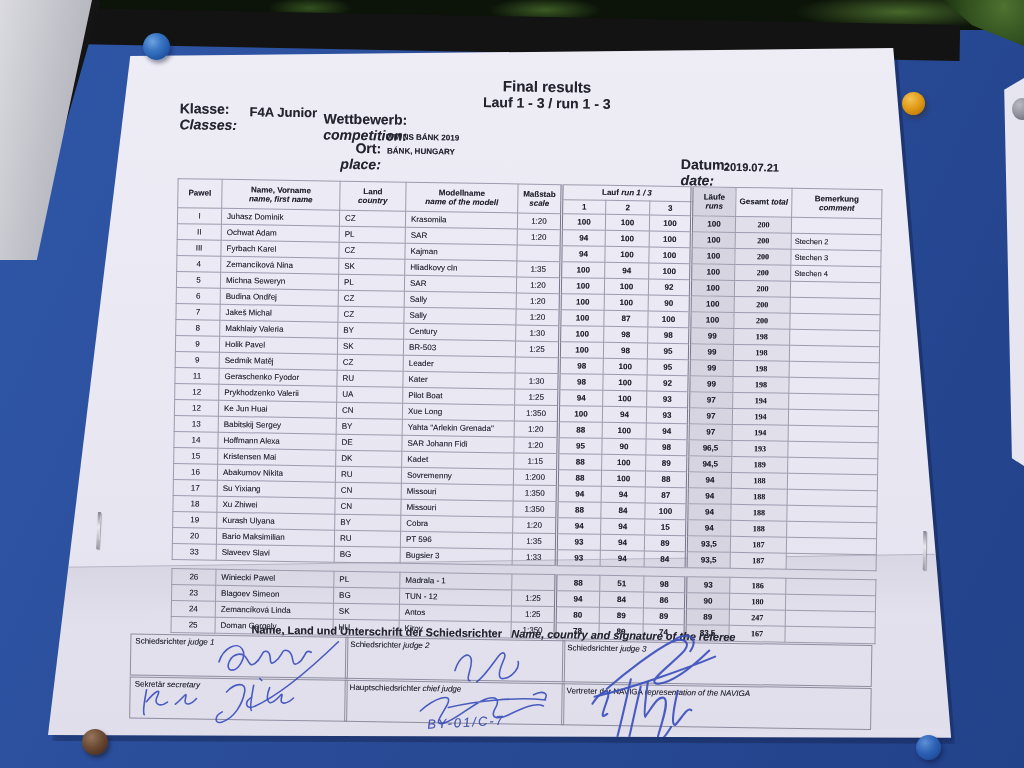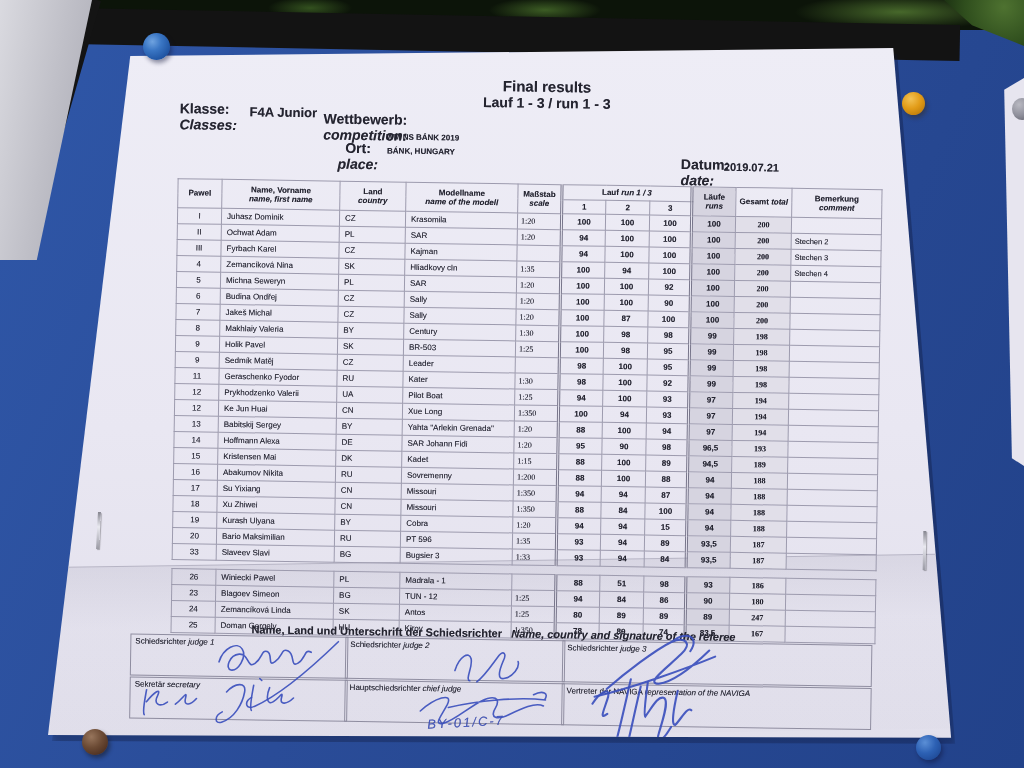--- a/index.html
+++ b/index.html
@@ -45,35 +45,35 @@
     transform:rotate(.9deg);transform-origin:120px 300px;text-shadow:0 0 .5px rgba(35,35,60,.45);}
   
   .doc-title{position:absolute;left:330px;top:26px;width:330px;text-align:center;font-size:15px;font-weight:bold;}
   .doc-subtitle{position:absolute;left:330px;top:43px;width:330px;text-align:center;font-size:14px;font-weight:bold;}
   .lbl{font-size:14px;font-weight:bold;line-height:1.15;}
   .lbl .en{font-style:italic;display:block;}
   .f-class-lbl{position:absolute;left:128px;top:54px;}
   .f-class-val{position:absolute;left:198px;top:57px;font-size:13px;font-weight:bold;}
   .f-comp-lbl{position:absolute;left:272px;top:62px;}
   .f-comp-val{position:absolute;left:335px;top:83px;font-size:8px;font-weight:bold;}
-  .f-place-lbl{position:absolute;left:284px;top:91px;width:46px;text-align:center;}
+  .f-place-lbl{position:absolute;left:284px;top:91px;width:46px;text-align:right;}
   .f-place-val{position:absolute;left:336px;top:97px;font-size:8px;font-weight:bold;}
   .f-date-lbl{position:absolute;left:630px;top:102px;}
   .f-date-val{position:absolute;left:673px;top:106px;font-size:11px;font-weight:bold;text-align:right;}
   
   table.results{position:absolute;left:127px;top:132px;width:704px;border-collapse:collapse;
     table-layout:fixed;font-size:8px;color:#23232e;}
   .results th,.results td{border:1px solid #9d9bae;padding:0 3px;overflow:hidden;white-space:nowrap;}
   .results thead th{font-weight:bold;text-align:center;padding:2px 2px;line-height:1.2;}
   .results thead .en{font-style:italic;display:block;font-weight:bold;}
   .results thead .eni{font-style:italic;}
   .results tbody td{height:15px;line-height:15px;}
   .results td.c0{text-align:center;}
   .results td.c1,.results td.c2,.results td.c3{text-align:left;padding-left:5px;}
-  .results td.c4{text-align:left;font-family:Liberation Serif, serif;}
+  .results td.c4{text-align:center;}
   .results td.c5,.results td.c6,.results td.c7,.results td.c8,.results td.c9{text-align:center;font-weight:bold;}
   .results td.c8,.results th.runs-hd{background:#d6d4e0;}
   .results td.c9{background:#e1dfe9;font-family:Liberation Serif, serif;}
   .results td.c10{text-align:left;font-size:7.5px;}
   .results .dbl{border-left:3px double #77758a;}
   .results tr.seam-row td{border:none;height:8px;background:transparent;}
   
   .foot-title{position:absolute;left:60px;top:576px;width:780px;text-align:center;font-size:11px;font-weight:bold;}
   .foot-title .en{font-style:italic;}
   .sig-box{position:absolute;border:1px solid #8f8da0;font-size:8px;}

